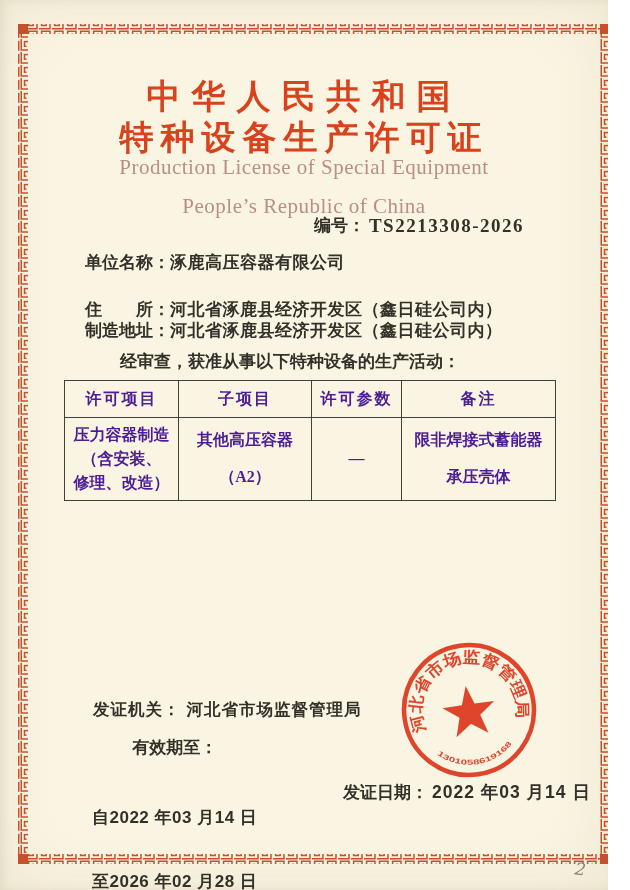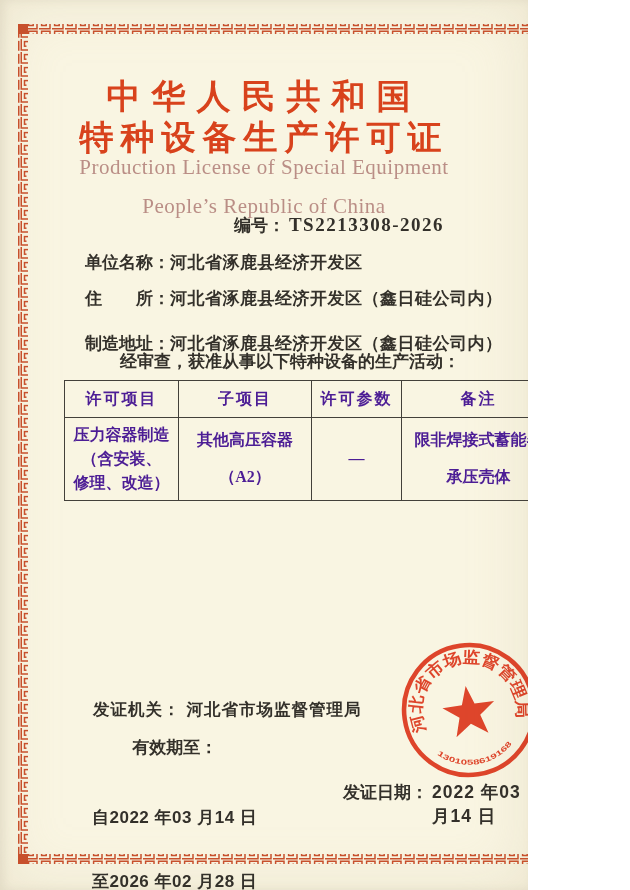--- a/index.html
+++ b/index.html
@@ -1,42 +1,42 @@
 <!DOCTYPE html>
 <html><head>
 <meta charset="utf-8">
 <style>
   html,body{margin:0;padding:0;}
   .page{
     position:relative;
-    width:528px;height:890px;
+    width:608px;height:890px;
     background:#f9f5e2;
     box-shadow:inset 0 0 60px rgba(205,192,158,.28), inset 4px 0 10px rgba(160,150,130,.18);
     font-family:"Liberation Sans", sans-serif;
     color:#33302a;
     overflow:hidden;
   }
   .border-svg{position:absolute;left:0;top:0;}
   .abs{position:absolute;}
   .center{left:0;right:0;text-align:center;}
   .title-cn{font-weight:700;color:#d8421c;font-family:"Liberation Sans",sans-serif;}
   .title-cn1{top:74px;font-size:34px;letter-spacing:11px;}
   .title-cn2{top:115px;font-size:34px;letter-spacing:7px;}
   .title-en{color:#ba8e86;font-family:"Liberation Serif",serif;font-size:21px;letter-spacing:.5px;}
   .title-en1{top:155px;}
   .title-en2{top:194px;}
-  .lic-no{top:214px;right:84px;display:flex;align-items:flex-start;gap:4px;}
+  .lic-no{top:214px;right:84px;display:flex;align-items:flex-end;gap:4px;}
   .lic-no .lbl{font-size:17px;font-weight:700;font-family:"Liberation Serif",serif;}
   .lic-no .val{font-size:19px;font-weight:700;font-family:Liberation Serif, serif;letter-spacing:1.5px;}
   .info-row{left:85px;display:flex;align-items:baseline;}
   .lbl{font-weight:700;font-size:17px;font-family:"Liberation Serif",serif;white-space:pre;}
   .val{font-weight:700;font-size:17px;font-family:"Liberation Serif",serif;letter-spacing:.5px;}
   .row-unit{top:251px;justify-content:center;}
-  .row-addr{top:287px;}
-  .row-mfg{top:332px;}
+  .row-addr{top:298px;}
+  .row-mfg{top:319px;}
   .row-note{top:350px;left:120px;font-weight:700;font-size:17px;font-family:"Liberation Serif",serif;}
   table.permit{
     position:absolute;left:64px;top:380px;width:491px;height:121px;
     border-collapse:collapse;table-layout:fixed;
     font-family:"Liberation Serif",serif;font-weight:700;font-size:16px;color:#4c1d95;
   }
   table.permit th,table.permit td{
     border:1.6px solid #43403a;text-align:center;vertical-align:middle;padding:2px 4px;
   }
   table.permit th{height:32px;font-weight:700;letter-spacing:2px;}
@@ -91,21 +91,21 @@
   <div class="abs center title-cn title-cn2">特种设备生产许可证</div>
   <div class="abs center title-en title-en2">People’s Republic of China</div>
 
   <div class="abs lic-no">
     <span class="lbl">编号：</span>
     <span class="val">TS2213308-2026</span>
   </div>
 
   <div class="abs info-row row-unit">
     <span class="lbl">单位名称：</span>
-    <span class="val">河北省涿鹿县经济开发区</span>
+    <span class="val">涿鹿高压容器有限公司</span>
   </div>
   <div class="abs info-row row-addr">
     <span class="lbl">住　　所：</span>
     <span class="val">河北省涿鹿县经济开发区（鑫日硅公司内）</span>
   </div>
   <div class="abs info-row row-mfg">
     <span class="lbl">制造地址：</span>
     <span class="val">河北省涿鹿县经济开发区（鑫日硅公司内）</span>
   </div>
   <div class="abs row-note">经审查，获准从事以下特种设备的生产活动：</div>

